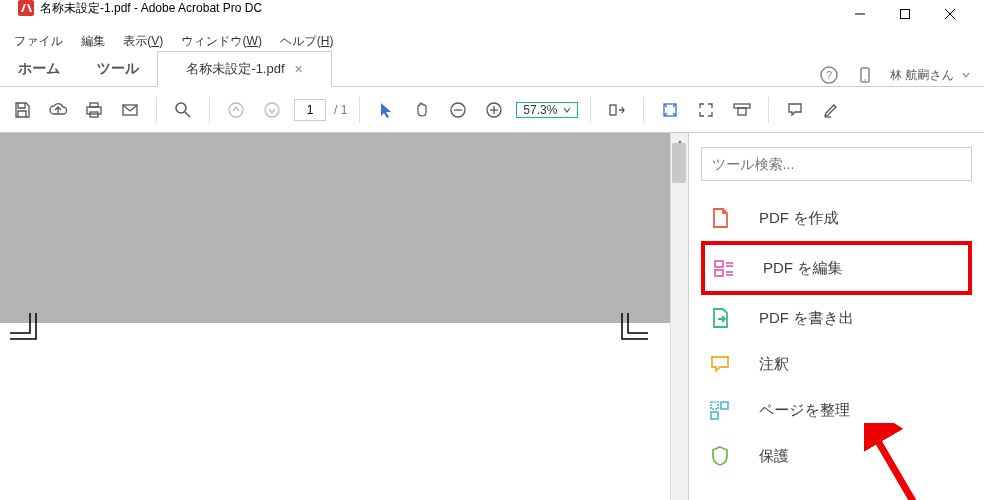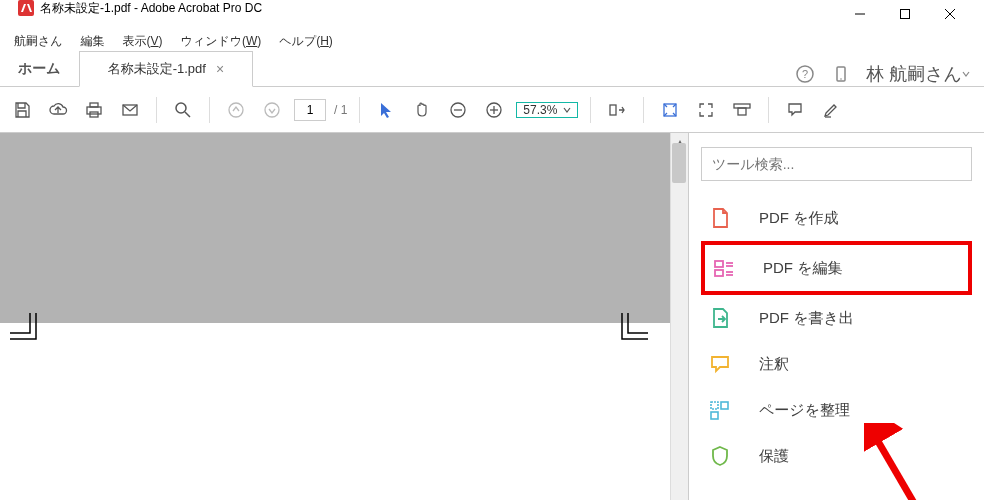--- a/index.html
+++ b/index.html
@@ -14,21 +14,21 @@
 .menubar { height: 22px; display: flex; align-items: center; padding: 0 6px; gap: 2px; }
 .menu-item { padding: 2px 8px; font-size: 12px; cursor: pointer; }
 .menu-item u { text-decoration: underline; }
 
 .tabbar { height: 35px; display: flex; align-items: flex-end; border-bottom: 1px solid #ccc; }
 .tab-nav { padding: 8px 18px; font-size: 14px; font-weight: bold; color: #555; cursor: pointer; }
 .doc-tab { border: 1px solid #ccc; border-bottom: 1px solid #fff; padding: 8px 28px; display: flex; align-items: center; gap: 10px; margin-bottom: -1px; background: #fff; font-size: 13px; }
 .doc-tab-close { cursor: pointer; color: #888; font-size: 14px; }
 .tabbar-right { margin-left: auto; display: flex; align-items: center; gap: 14px; padding-right: 14px; }
 .tabbar-right-btn { width: 22px; height: 22px; display:flex; align-items:center; justify-content:center; cursor:pointer; }
-.user-label { font-size: 18px; color: #555; cursor:pointer; display:flex; align-items:center; gap:0;text-align:right; }
+.user-label { font-size: 12px; color: #555; cursor:pointer; display:flex; align-items:center; gap:8px;text-align:right; }
 
 .toolbar { height: 46px; display: flex; align-items: center; border-bottom: 1px solid #ccc; padding: 0 8px; gap: 8px; }
 .tool-btn { width: 28px; height: 28px; display:flex; align-items:center; justify-content:center; cursor:pointer; border-radius:2px; color:#555; }
 .tool-sep { width:1px; height:26px; background:#ddd; margin: 0 4px; }
 .page-input { width: 32px; height: 22px; text-align:center; border:1px solid #ccc; font-size:12px; }
 .page-total { font-size:12px; color:#777; }
 .zoom-select { height: 16px; border:1px solid #14b8a6; font-size:12px; padding: 0 6px; display:flex; align-items:center; gap:6px; cursor:pointer; }
 
 .main { display:flex; height: calc(500px - 30px - 22px - 35px - 46px); }
 .canvas-area { flex:1; position:relative; overflow:hidden; }
@@ -74,29 +74,30 @@
     <div class="win-btn">
         <svg width="10" height="10">
           <line x1="0" y1="0" x2="10" y2="10" stroke="#000" stroke-width="1"></line>
           <line x1="10" y1="0" x2="0" y2="10" stroke="#000" stroke-width="1"></line>
         </svg>
       </div>
   </div>
 </div>
 
 <div class="menubar">
-  <span class="menu-item">航嗣さん</span>
+  <span class="menu-item">ファイル</span>
   <span class="menu-item">編集</span>
   <span class="menu-item"><span>表示</span>(<u>V</u>)</span>
   <span class="menu-item"><span>ウィンドウ</span>(<u>W</u>)</span>
   <span class="menu-item"><span>ヘルプ</span>(<u>H</u>)</span>
 </div>
 
 <div class="tabbar">
   <span class="tab-nav">ホーム</span>
+  <span class="tab-nav">ツール</span>
   <div class="doc-tab">
     <span>名称未設定-1.pdf</span>
     <span class="doc-tab-close">×</span>
   </div>
   <div class="tabbar-right">
     <span class="tabbar-right-btn">
         <svg width="18" height="18" viewBox="0 0 18 18">
           <circle cx="9" cy="9" r="8" fill="none" stroke="#888" stroke-width="1.5"></circle>
           <text x="9" y="13" text-anchor="middle" font-size="11" fill="#888">?</text>
         </svg>

